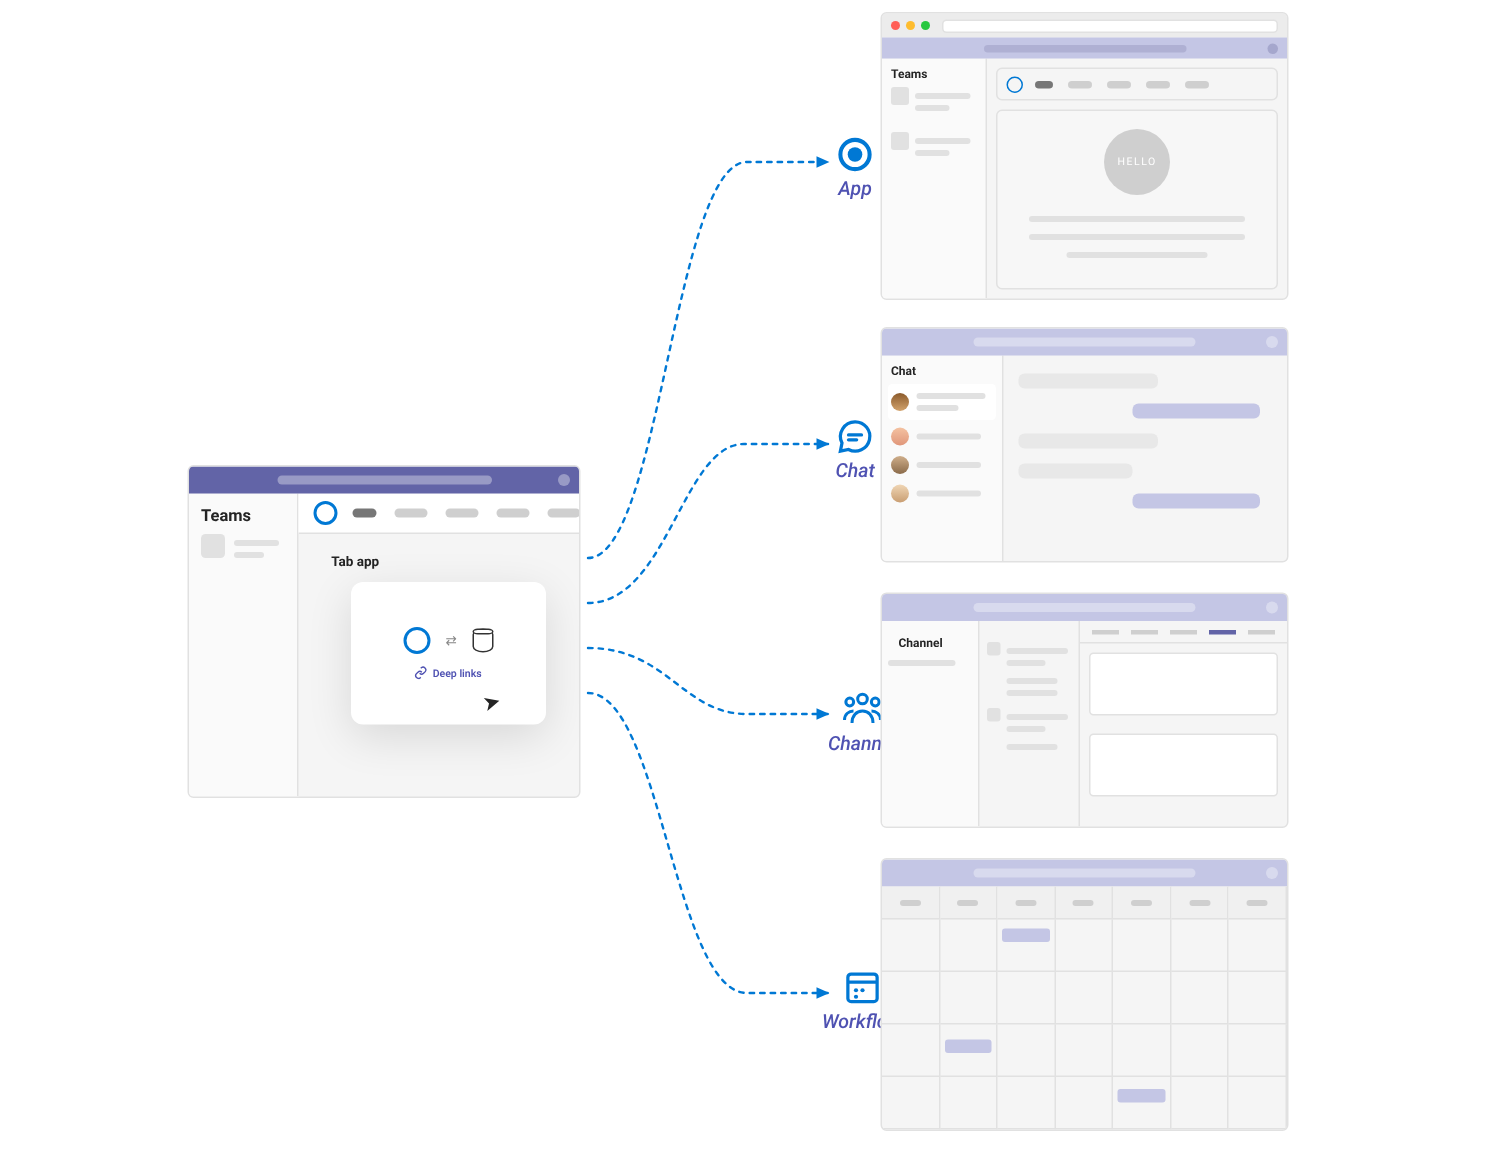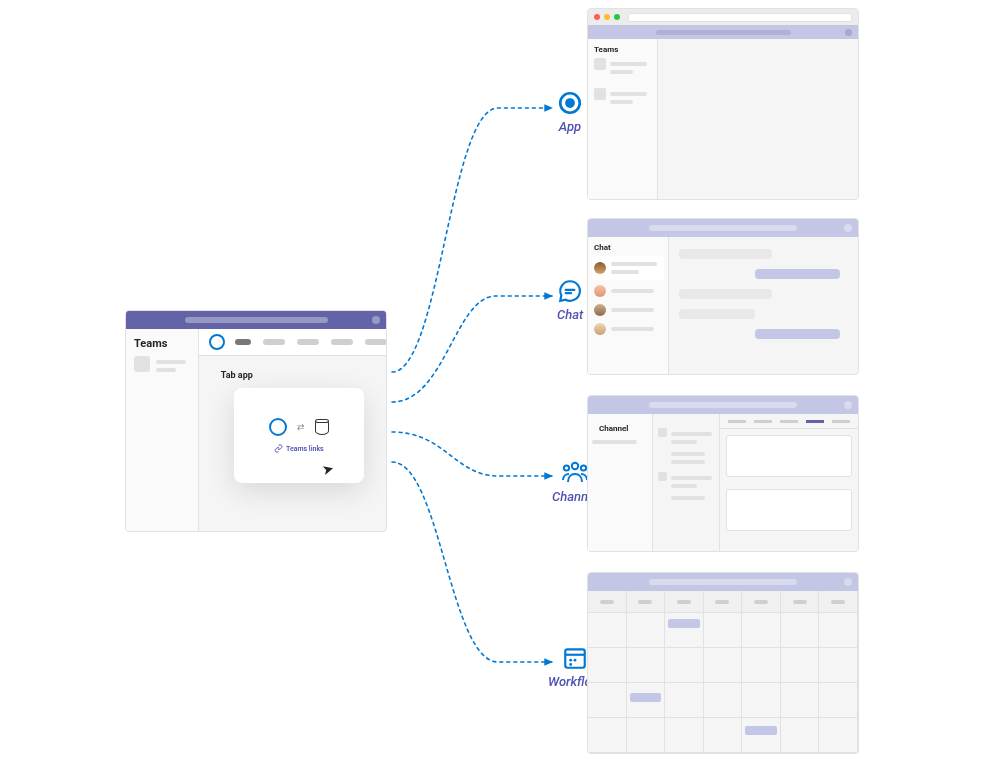--- a/index.html
+++ b/index.html
@@ -159,21 +159,21 @@
             <div class="row">
               <span class="ring"></span>
               <span class="arrow">⇄</span>
               <span class="db"></span>
             </div>
             <div class="link">
               <svg viewBox="0 0 24 24" fill="none" stroke="#4F52B2" stroke-width="2.5">
                   <path d="M10 13a5 5 0 0 0 7 0l3-3a5 5 0 0 0-7-7l-1 1"></path>
                   <path d="M14 11a5 5 0 0 0-7 0l-3 3a5 5 0 0 0 7 7l1-1"></path>
                 </svg>
-              <span>Teams links</span>
+              <span>Deep links</span>
             </div>
             <span class="cursor">➤</span>
           </div>
         </div>
       </div>
     </div>
   </div>
 
   <div class="ticon" style="left:557px;top:90px">
     <svg width="26" height="26" viewBox="0 0 24 24">
@@ -234,20 +234,36 @@
             </div>
           </div>
         <div style="display:flex;gap:4px">
             <span style="width:12px;height:12px;background:var(--grey-line);border-radius:2px"></span>
             <div style="flex:1">
               <div class="skel-line" style="width:90%"></div>
               <div class="skel-line" style="width:55%"></div>
             </div>
           </div>
       </div>
+      <div class="amain">
+        <div class="tabs">
+          <span class="ring"></span>
+          <span class="pill dk" style="width:12px;height:5px"></span>
+          <span class="pill" style="width:16px;height:5px"></span>
+          <span class="pill" style="width:16px;height:5px"></span>
+          <span class="pill" style="width:16px;height:5px"></span>
+          <span class="pill" style="width:16px;height:5px"></span>
+        </div>
+        <div class="body">
+          <div class="hello">HELLO</div>
+          <div class="skel-line" style="width:85%"></div>
+          <div class="skel-line" style="width:85%"></div>
+          <div class="skel-line" style="width:55%"></div>
+        </div>
+      </div>
     </div>
   </div>
 
   <div class="win chat">
     <div class="top light">
         <span class="slot"></span>
         <span class="dot"></span>
       </div>
     <div class="cols">
       <div class="side" style="flex-basis:30%">

